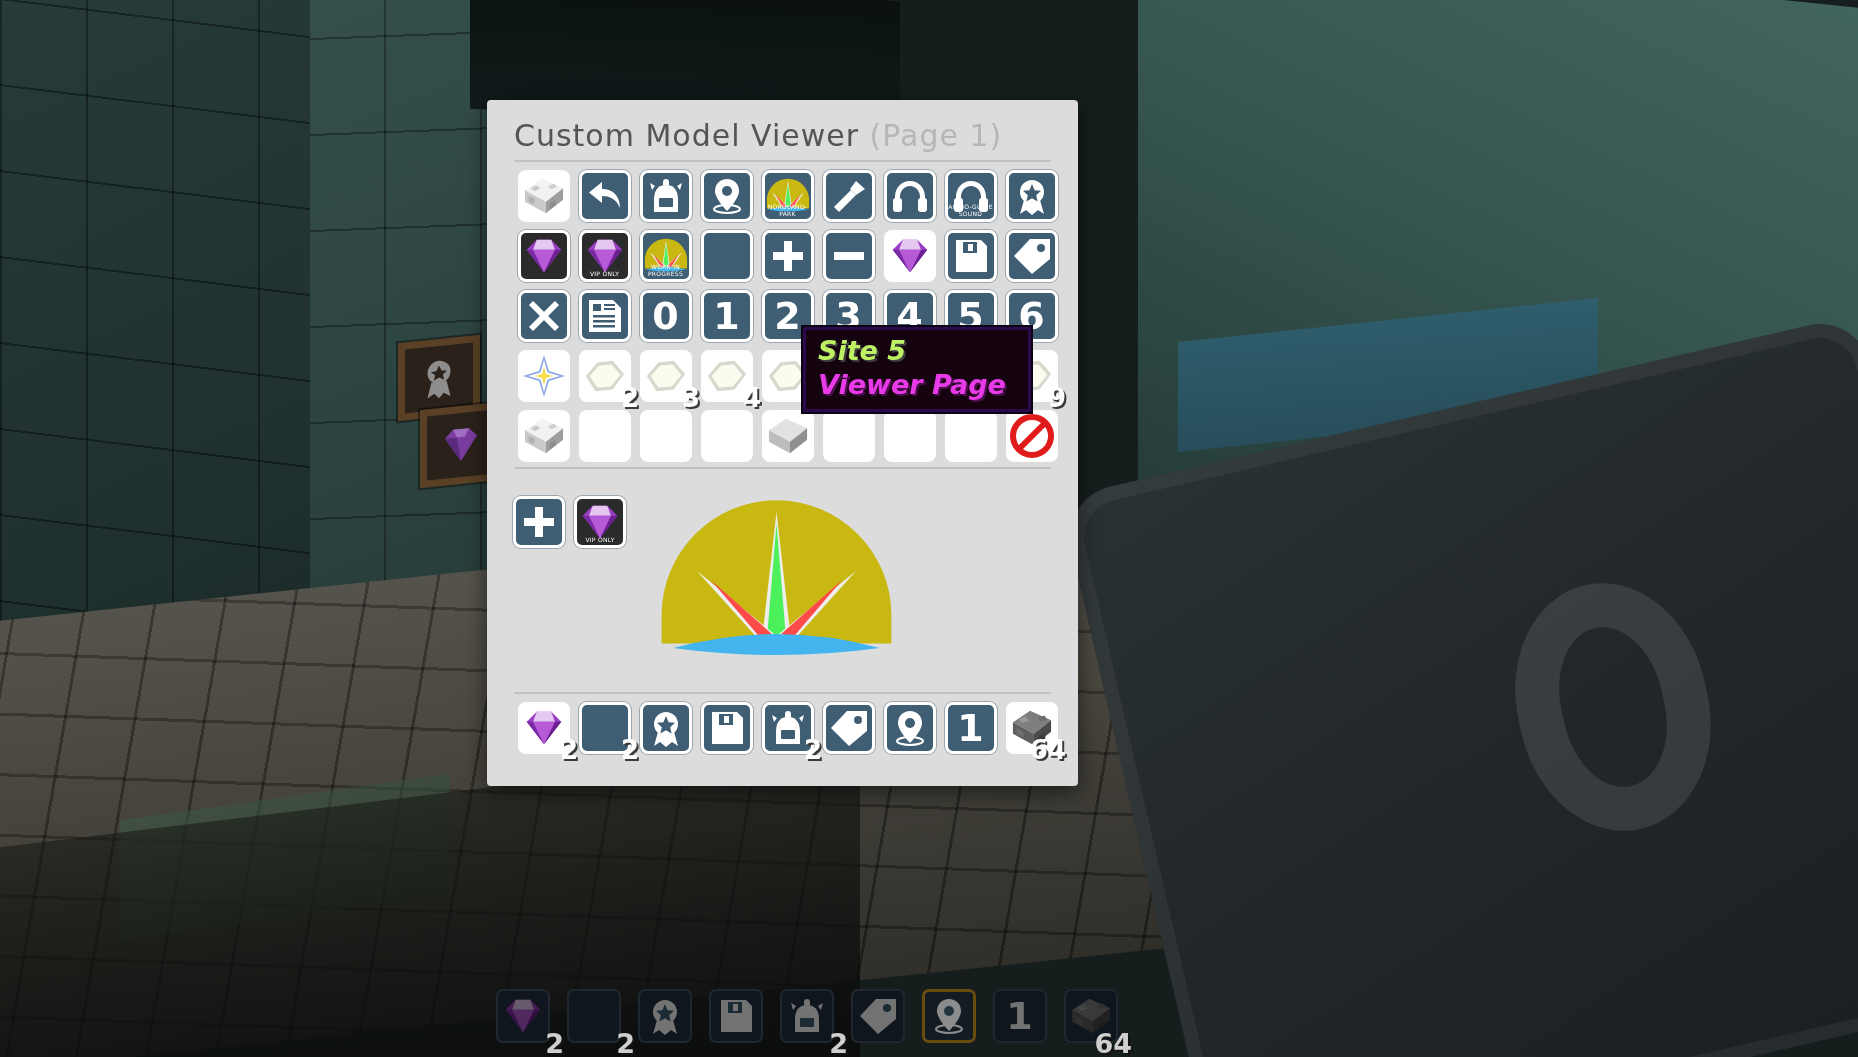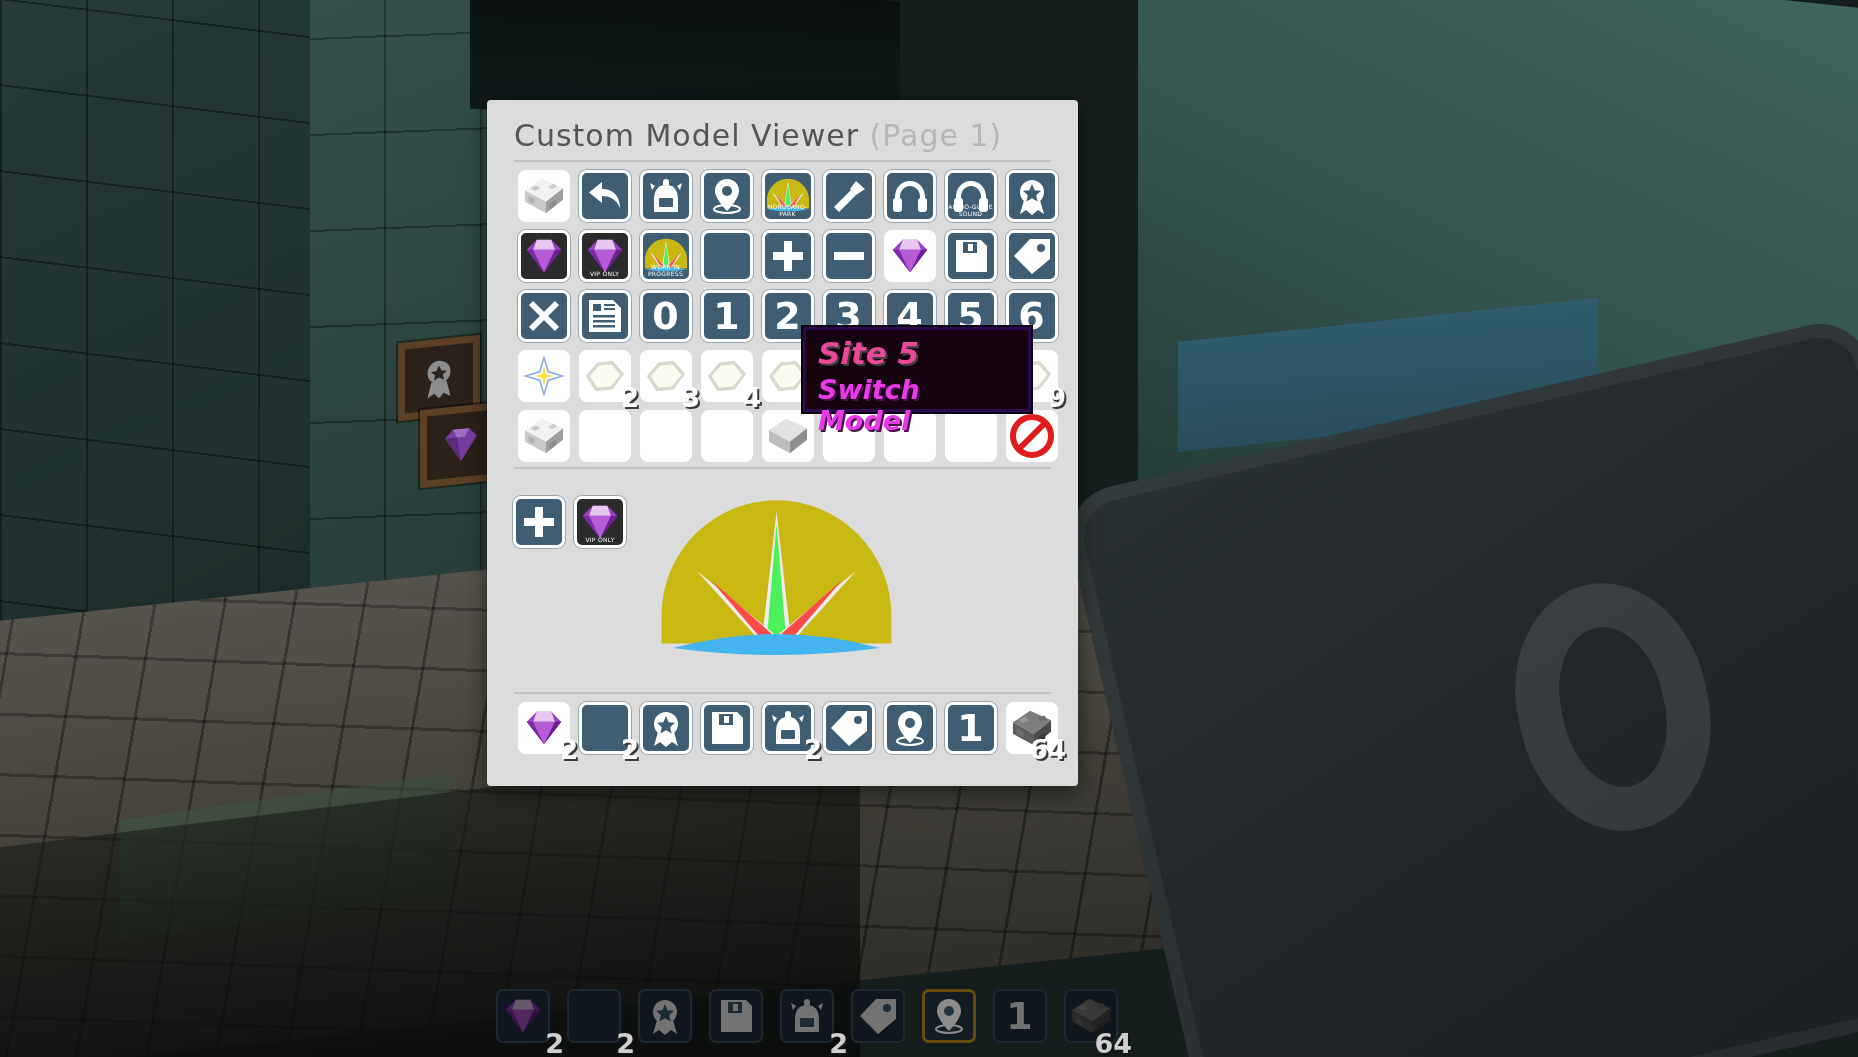--- a/index.html
+++ b/index.html
@@ -219,24 +219,24 @@
     position: absolute;
     left: 803px; top: 327px;
     width: 228px; height: 85px;
     background: #15040f;
     border: 3px solid #2a0a4d;
     box-shadow: 0 0 0 2px #0a0210;
     padding: 7px 12px 0 12px;
     z-index: 40;
   }
   #tt-title {
-    font-size: 31px;
+    font-size: 27px;
     font-style: italic;
     font-weight: bold;
-    color: #ec4899;
+    color: #bef264;
     font-family: "DejaVu Sans", sans-serif;
     text-shadow: 2px 2px 0 #3f3f3f;
     line-height: 1.05;
   }
   #tt-sub {
     font-size: 27px;
     font-style: italic;
     font-weight: bold;
     color: #e83ae8;
     font-family: "DejaVu Sans", sans-serif;
@@ -811,21 +811,21 @@
               <polygon points="31,31 38,27 38,33 31,37" fill="#3d3d3d"></polygon>
             </svg>
           </div>
           <div class="count">64</div>
         </div>
       </div>
   </div>
 
   <div id="tooltip">
     <div id="tt-title">Site 5</div>
-    <div id="tt-sub">Switch Model</div>
+    <div id="tt-sub">Viewer Page</div>
   </div>
 
   <div id="hotbar">
       <div class="hb-slot">
         <div class="hb-item">
           <svg viewBox="0 0 48 44" width="44" height="40">
             <polygon points="5,15 16,4 32,4 43,15 24,40" fill="#9b3fc4"></polygon>
             <polygon points="16,4 32,4 36,15 12,15" fill="#e5c7f0"></polygon>
             <polygon points="12,15 24,40 5,15" fill="#7a2aa4"></polygon>
             <polygon points="36,15 24,40 43,15" fill="#6c2091"></polygon>

